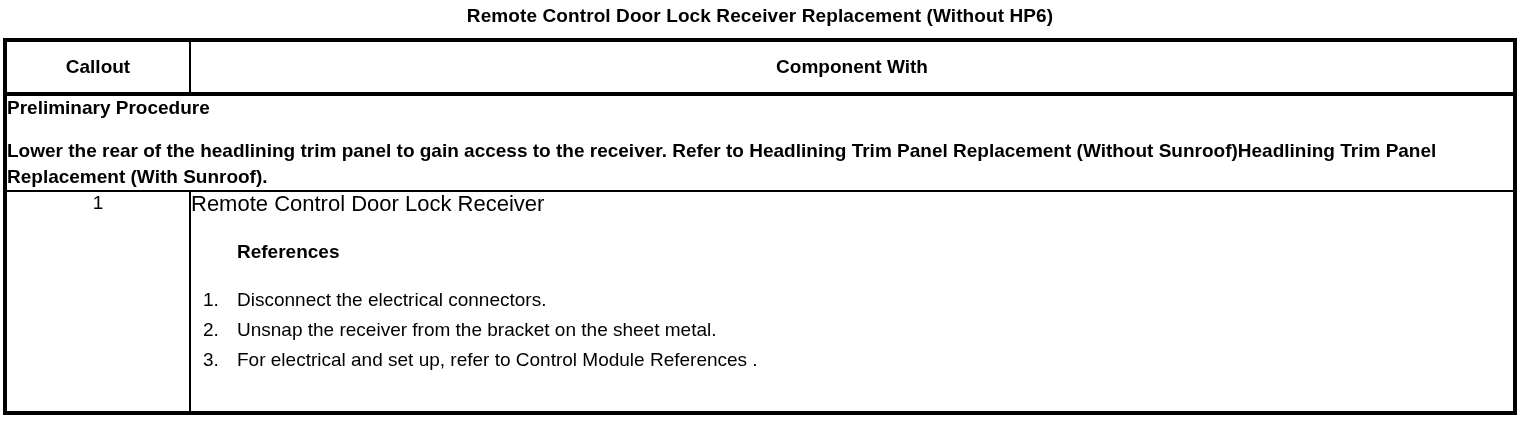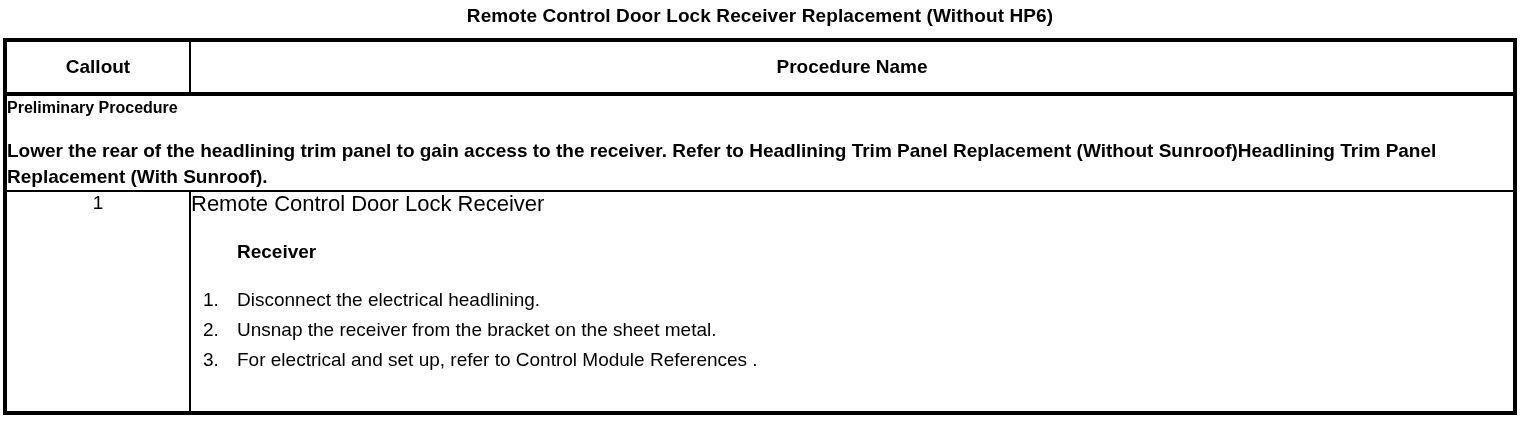--- a/index.html
+++ b/index.html
@@ -68,21 +68,21 @@
     border-right: 2px solid #000;
   }
 
   
   .prelim-cell {
     border-bottom: 2px solid #000;
     padding: 6px 8px 10px 8px;
     box-sizing: border-box;
   }
   .prelim-heading {
-    font-size: 16px;
+    font-size: 19px;
     font-weight: bold;
     line-height: 23px;
     margin: 0 0 19px 0;
   }
   .prelim-body {
     font-size: 19px;
     line-height: 26px;
     margin: 0;
     font-weight: bold;
   }
@@ -136,41 +136,41 @@
 <body>
 
 <div class="page">
 
   <div class="doc-title">Remote Control Door Lock Receiver Replacement (Without HP6)</div>
 
   <table class="proc-table">
     <thead>
       <tr>
         <th class="hdr-cell hdr-callout">Callout</th>
-        <th class="hdr-cell">Procedure Name</th>
+        <th class="hdr-cell">Component With</th>
       </tr>
     </thead>
     <tbody>
 
       <tr>
         <td class="prelim-cell" colspan="2">
           <div class="prelim-heading">Preliminary Procedure</div>
           <div class="prelim-body">Lower the rear of the headlining trim panel to gain access to the receiver. Refer to Headlining Trim Panel Replacement (Without Sunroof)Headlining Trim Panel Replacement (With Sunroof).</div>
         </td>
       </tr>
 
       <tr>
         <td class="callout-cell">1</td>
         <td class="component-cell">
           <div class="component-name">Remote Control Door Lock Receiver</div>
-          <div class="sub-heading">Receiver</div>
+          <div class="sub-heading">References</div>
           <ol class="steps">
             <li>
               <span class="num">1.</span>
-              <span>Disconnect the electrical headlining.</span>
+              <span>Disconnect the electrical connectors.</span>
             </li>
             <li>
               <span class="num">2.</span>
               <span>Unsnap the receiver from the bracket on the sheet metal.</span>
             </li>
             <li>
               <span class="num">3.</span>
               <span>For electrical and set up, refer to Control Module References .</span>
             </li>
           </ol>

